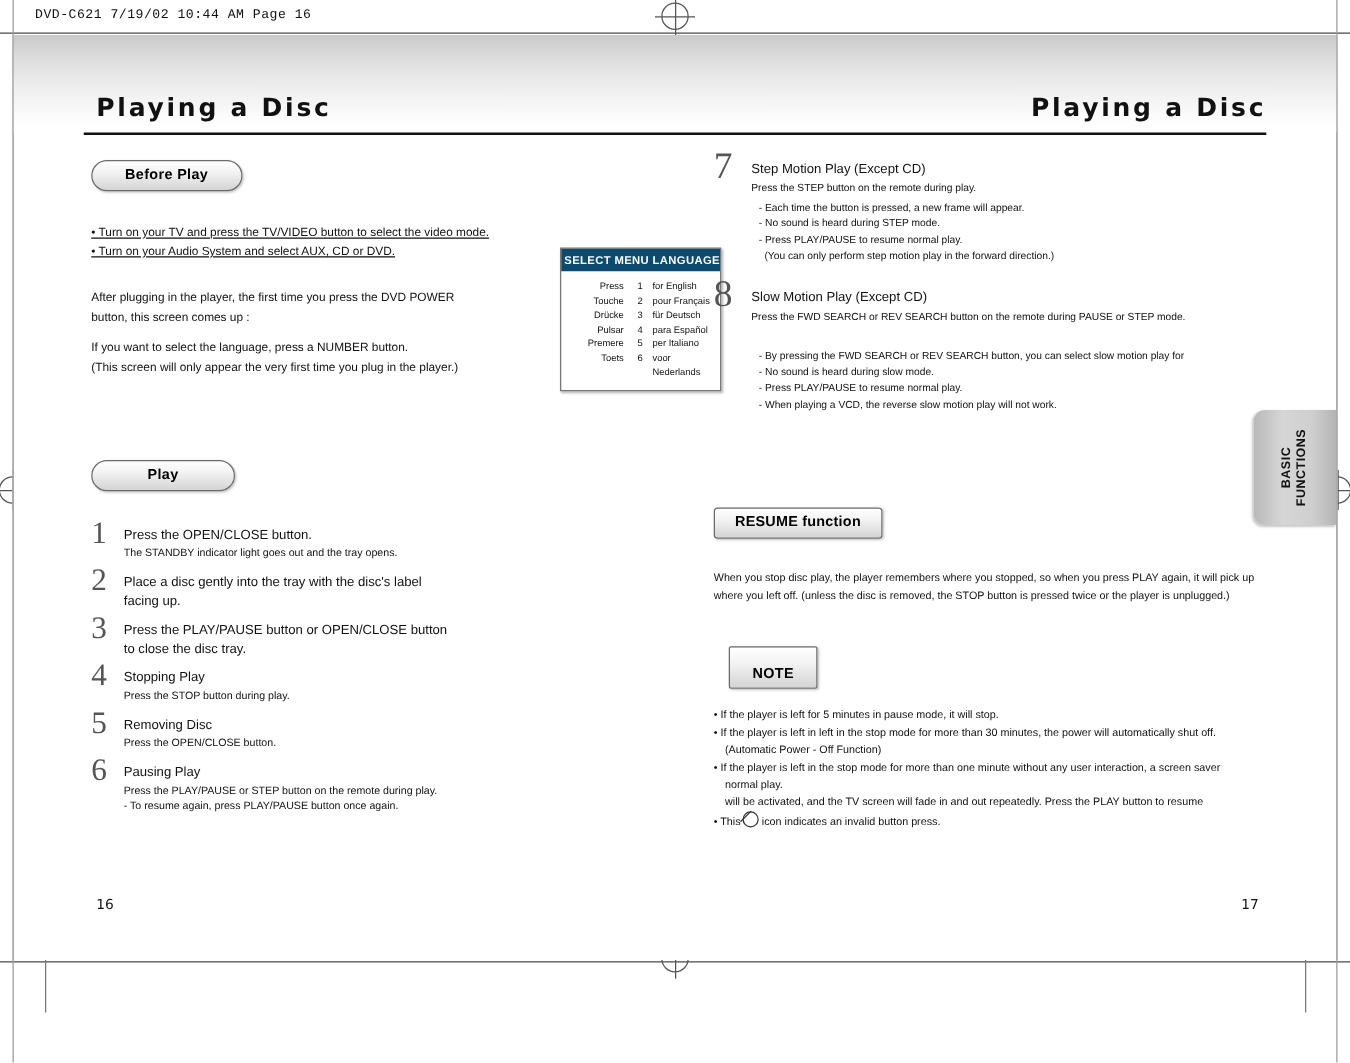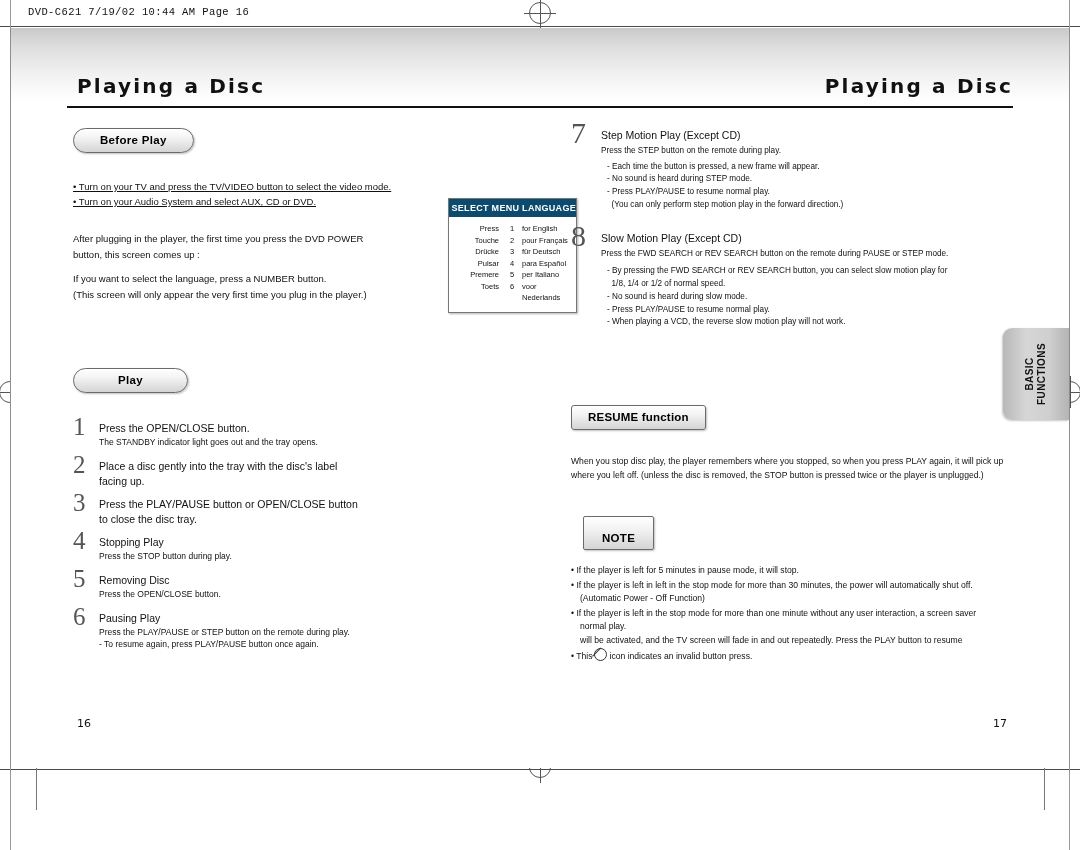--- a/index.html
+++ b/index.html
@@ -418,22 +418,21 @@
         <div class="sub" style="margin-top:3px;padding-left:6px;">- Each time the button is pressed, a new frame will appear.</div>
         <div class="sub" style="padding-left:6px;">- No sound is heard during STEP mode.</div>
         <div class="sub" style="padding-left:6px;">- Press PLAY/PAUSE to resume normal play.</div>
         <div class="sub" style="padding-left:6px;white-space:pre;">  (You can only perform step motion play in the forward direction.)</div>
       </div>
 
       <div class="rstep" style="margin-top:19px;">
         <span class="num">8</span>
         <div class="head">Slow Motion Play (Except CD)</div>
         <div class="t2" style="margin-top:2px;">Press the FWD SEARCH or REV SEARCH button on the remote during PAUSE or STEP mode.</div>
-        <div class="sub" style="margin-top:5px;padding-left:6px;">- By pressing the FWD SEARCH or REV SEARCH button, you can select slow motion play for</div>
-        <div class="sub" style="padding-left:6px;white-space:pre;">  1/8, 1/4 or 1/2 of normal speed.</div>
+        <div class="sub" style="margin-top:19px;padding-left:6px;">- By pressing the FWD SEARCH or REV SEARCH button, you can select slow motion play for</div>
         <div class="sub" style="padding-left:6px;">- No sound is heard during slow mode.</div>
         <div class="sub" style="padding-left:6px;">- Press PLAY/PAUSE to resume normal play.</div>
         <div class="sub" style="padding-left:6px;">- When playing a VCD, the reverse slow motion play will not work.</div>
       </div>
 
       <div style="margin-top:76px;">
         <div class="pill sq">RESUME function</div>
         <div class="para" style="margin-top:24px;font-size:8.6px;line-height:14px;">
           <div>When you stop disc play, the player remembers where you stopped, so when you press PLAY again, it will pick up</div>
           <div>where you left off. (unless the disc is removed, the STOP button is pressed twice or the player is unplugged.)</div>

